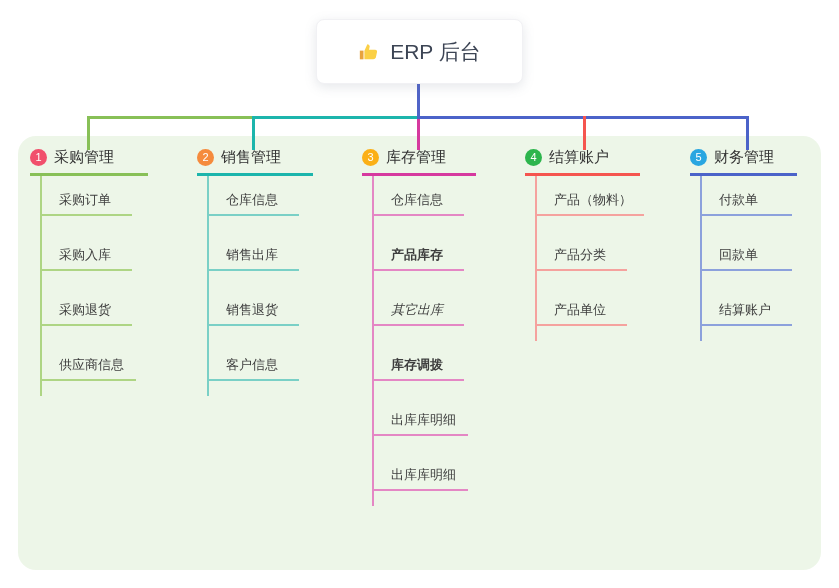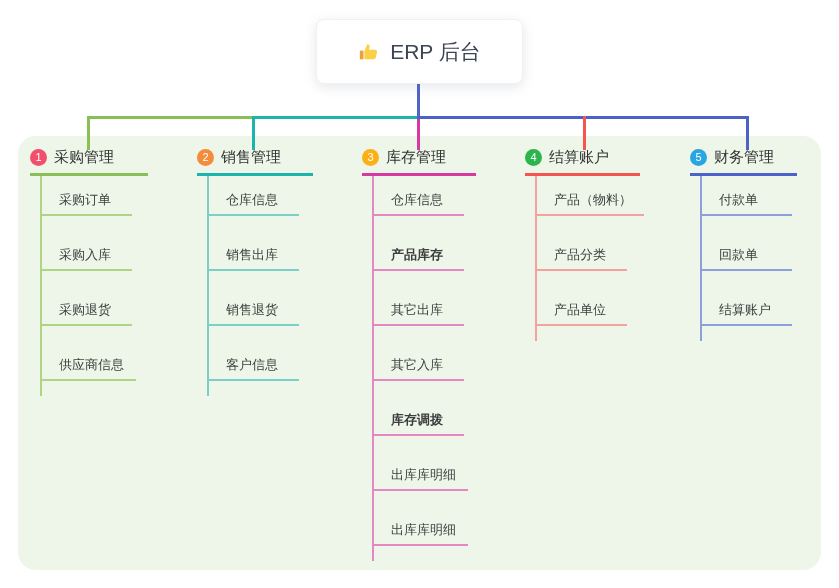--- a/index.html
+++ b/index.html
@@ -118,24 +118,21 @@
       <span>库存管理</span>
     </div>
     <div class="children" style="border-left-color: rgb(228, 135, 196);">
       <div class="child">
         <span class="u" style="border-bottom-color: rgb(228, 135, 196);">仓库信息</span>
       </div>
       <div class="child">
         <span class="u" style="border-bottom-color: rgb(228, 135, 196); font-weight: bold;">产品库存</span>
       </div>
       <div class="child">
-        <span class="u" style="border-bottom-color: rgb(228, 135, 196);">其它出库</span>
-      </div>
-      <div class="child">
-        <span class="u" style="border-bottom-color: rgb(228, 135, 196);">其它入库</span>
+        <span class="u" style="border-bottom-color: rgb(228, 135, 196); font-style: italic;">其它出库</span>
       </div>
       <div class="child">
         <span class="u" style="border-bottom-color: rgb(228, 135, 196); font-weight: bold;">库存调拨</span>
       </div>
       <div class="child">
         <span class="u" style="border-bottom-color: rgb(228, 135, 196);">出库库明细</span>
       </div>
       <div class="child">
         <span class="u" style="border-bottom-color: rgb(228, 135, 196);">出库库明细</span>
       </div>

